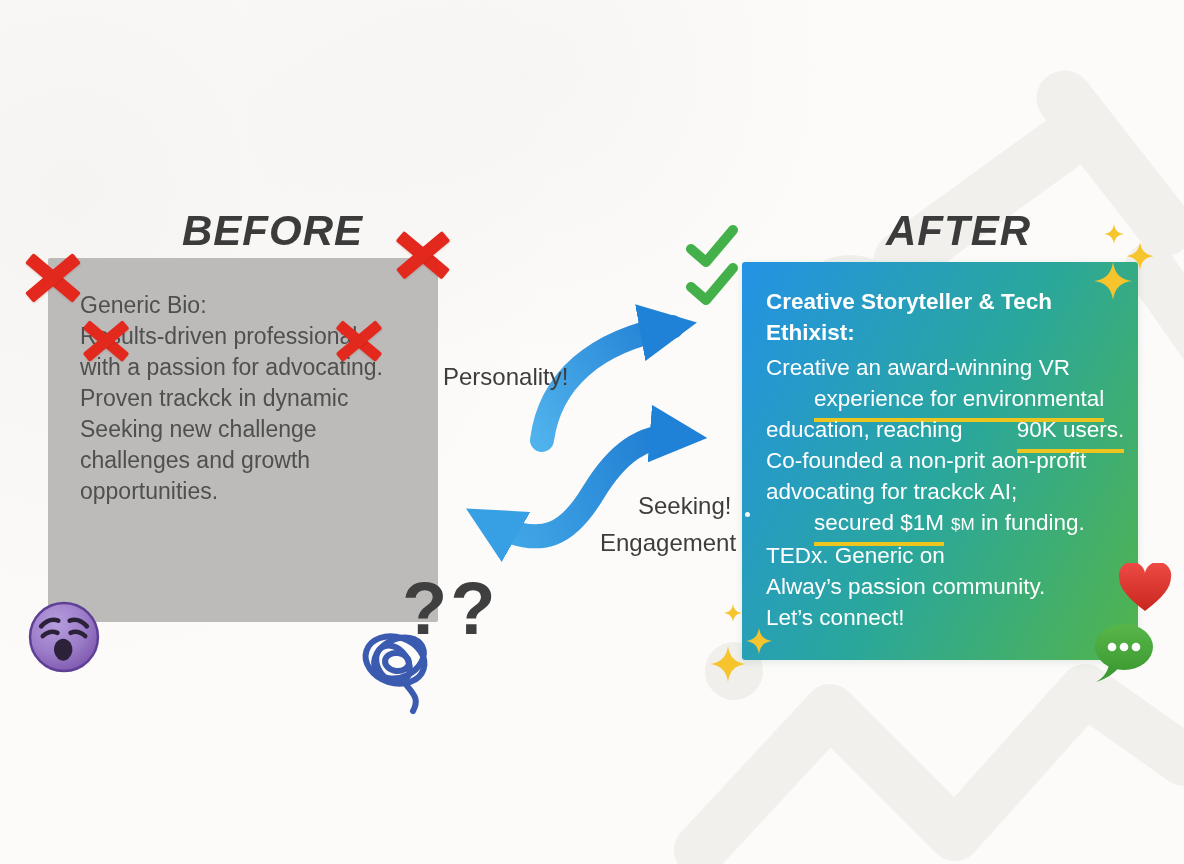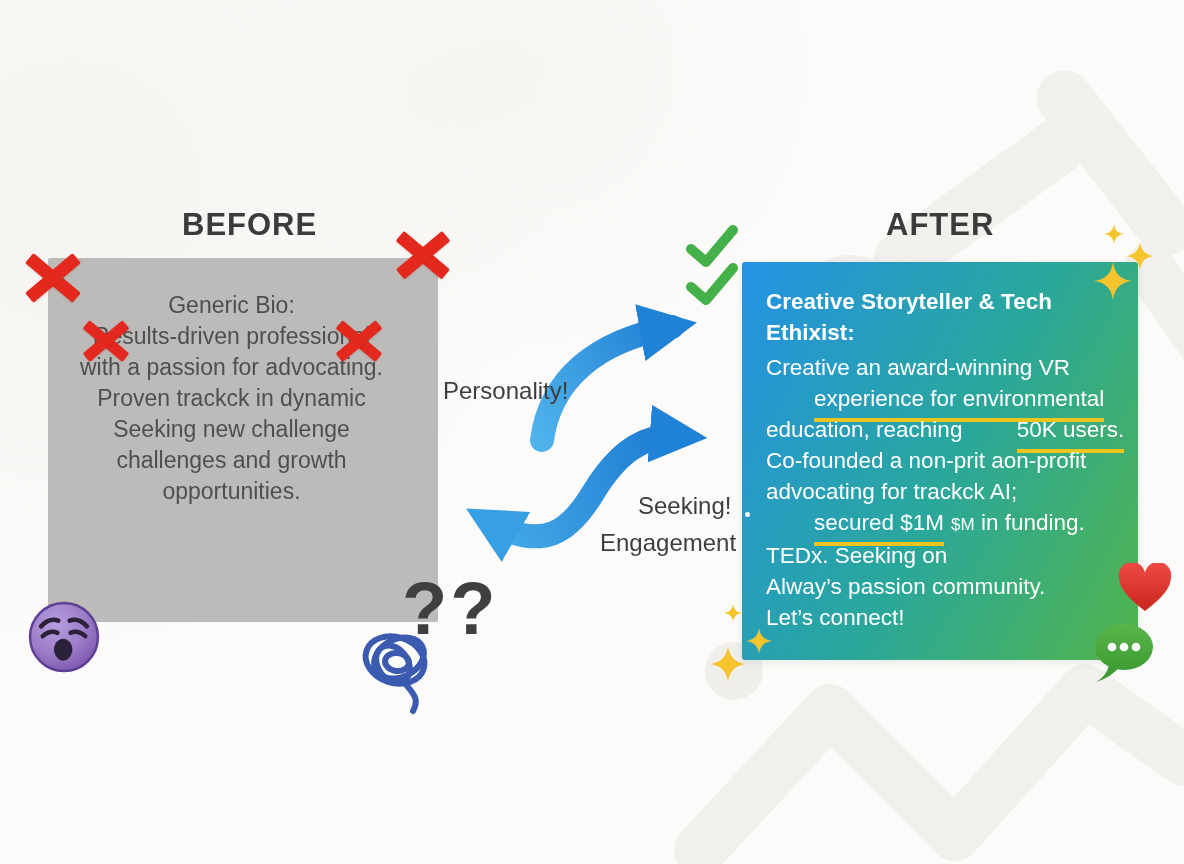--- a/index.html
+++ b/index.html
@@ -9,25 +9,25 @@
     background:
       radial-gradient(circle at 6% 22%, rgba(120,115,105,.05), transparent 38%),
       radial-gradient(circle at 45% 8%, rgba(120,115,105,.04), transparent 30%),
       #fcfbf9;
   }
   .abs{position:absolute;}
   
   .bg-bar{position:absolute;background:#f1f0ed;border-radius:28px;z-index:0;}
   .bg-circle{position:absolute;background:#f0efec;border-radius:50%;z-index:0;}
   
-  .title{position:absolute;font-size:31px;font-weight:bold;color:#3b3b3b;letter-spacing:1px;white-space:nowrap;z-index:3;}
+  .title{position:absolute;font-size:42px;font-weight:bold;color:#3b3b3b;letter-spacing:1px;white-space:nowrap;z-index:3;font-style:italic;}
   .mid-label{position:absolute;font-size:24px;font-weight:500;color:#3d3d3d;white-space:nowrap;z-index:3;}
   
   .before-box{position:absolute;left:48px;top:258px;width:390px;height:364px;background:#bcbbb9;border-radius:2px;z-index:2;}
-  .before-text{position:absolute;left:80px;top:290px;font-size:23px;line-height:31px;color:#4f4f4f;white-space:nowrap;z-index:3;text-align:center;}
+  .before-text{position:absolute;left:80px;top:290px;font-size:23px;line-height:31px;color:#4f4f4f;white-space:nowrap;z-index:3;}
   
   .xmark{position:absolute;z-index:5;}
   .xmark::before,.xmark::after{content:"";position:absolute;left:50%;top:50%;width:100%;height:21%;background:#e3291d;border-radius:2px;box-shadow:0 1px 2px rgba(120,0,0,.15);}
   .xmark::before{transform:translate(-50%,-50%) rotate(40deg);}
   .xmark::after{transform:translate(-50%,-50%) rotate(-40deg);}
   
   .after-box{position:absolute;left:742px;top:262px;width:396px;height:398px;border-radius:3px;z-index:2;
     background:linear-gradient(118deg,#2492e5 0%,#2aa79b 52%,#52b44c 100%);
     box-shadow:0 2px 8px rgba(40,90,70,.12);}
   .after-text{position:absolute;left:766px;top:286px;width:380px;font-size:22.5px;line-height:31px;color:#ffffff;z-index:3;}
@@ -115,42 +115,42 @@
       <marker id="ahD" markerWidth="2.4" markerHeight="2.4" refX="1.4" refY="1.25" orient="auto-start-reverse" viewBox="0 0 2.5 2.5">
         <path d="M 0 0 L 2.5 1.25 L 0 2.5 z" fill="#1f82d6"></path>
       </marker>
       <marker id="ahL" markerWidth="2.4" markerHeight="2.4" refX="1.4" refY="1.25" orient="auto-start-reverse" viewBox="0 0 2.5 2.5">
         <path d="M 0 0 L 2.5 1.25 L 0 2.5 z" fill="#379fe3"></path>
       </marker>
     </defs>
     <path d="M 112 155 C 120 96 164 56 242 42" fill="none" stroke="url(#g1)" stroke-width="24" stroke-linecap="round" marker-end="url(#ahD)"></path>
     <path d="M 58 236 C 114 268 140 246 163 208 C 186 170 212 148 252 151" fill="none" stroke="url(#g2)" stroke-width="24" marker-start="url(#ahL)" marker-end="url(#ahD)"></path>
   </svg>
-  <div class="mid-label" style="left:443px;top:377px;">Personality!</div>
+  <div class="mid-label" style="left:443px;top:363px;">Personality!</div>
   <div class="mid-label" style="left:638px;top:492px;">Seeking!</div>
   <div class="mid-label" style="left:600px;top:529px;">Engagement</div>
 
   <svg class="icon" style="left:686px;top:224px;" width="52" height="44" viewBox="0 0 52 44">
     <path d="M 5 25 L 20 38 L 47 6" fill="none" stroke="#43b049" stroke-width="10" stroke-linecap="round" stroke-linejoin="round"></path>
   </svg>
   <svg class="icon" style="left:686px;top:262px;" width="52" height="44" viewBox="0 0 52 44">
     <path d="M 5 25 L 20 38 L 47 6" fill="none" stroke="#43b049" stroke-width="10" stroke-linecap="round" stroke-linejoin="round"></path>
   </svg>
 
   <div class="title" style="left:886px;top:207px;">AFTER</div>
   <div class="after-box"></div>
   <div class="after-text">
     <div class="after-headline">Creative Storyteller &amp; Tech Ethixist:</div>
     <div class="a-line">Creative an award-winning VR</div>
     <div class="a-line"><span class="u-yellow">experience for environmental</span></div>
-    <div class="a-line"><span>education, reaching </span><span class="u-yellow">50K users.</span></div>
+    <div class="a-line"><span>education, reaching </span><span class="u-yellow">90K users.</span></div>
     <div class="a-line">Co-founded a non-prit aon-profit</div>
     <div class="a-line">advocating for trackck AI;</div>
     <div class="a-line"><span class="u-yellow">secured $1M</span><span class="small-frag">$M</span><span> in funding.</span></div>
-    <div class="a-line">TEDx. Seeking on</div>
+    <div class="a-line">TEDx. Generic on</div>
     <div class="a-line">Alway’s passion community.</div>
     <div class="a-line">Let’s connect!</div>
   </div>
   <div class="bullet-dot"></div>
 
   <svg class="icon" style="left:1104px;top:224px;" width="20" height="20" viewBox="0 0 24 24">
       <path d="M12 0C13.2 7.6 16.4 10.8 24 12 16.4 13.2 13.2 16.4 12 24 10.8 16.4 7.6 13.2 0 12 7.6 10.8 10.8 7.6 12 0Z" fill="#f6c52e"></path>
     </svg>
   <svg class="icon" style="left:1126px;top:242px;" width="28" height="28" viewBox="0 0 24 24">
       <path d="M12 0C13.2 7.6 16.4 10.8 24 12 16.4 13.2 13.2 16.4 12 24 10.8 16.4 7.6 13.2 0 12 7.6 10.8 10.8 7.6 12 0Z" fill="#f6c52e"></path>

